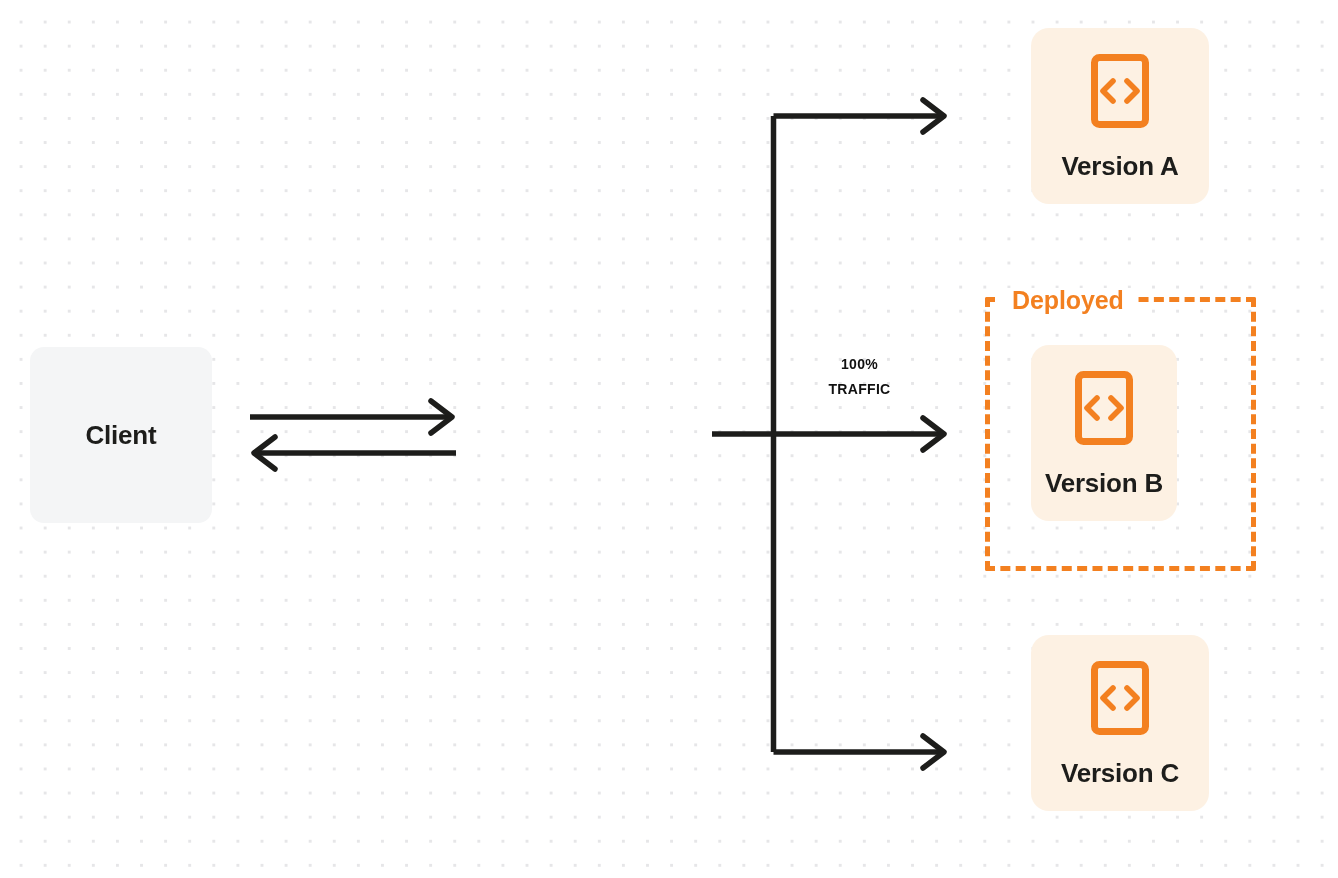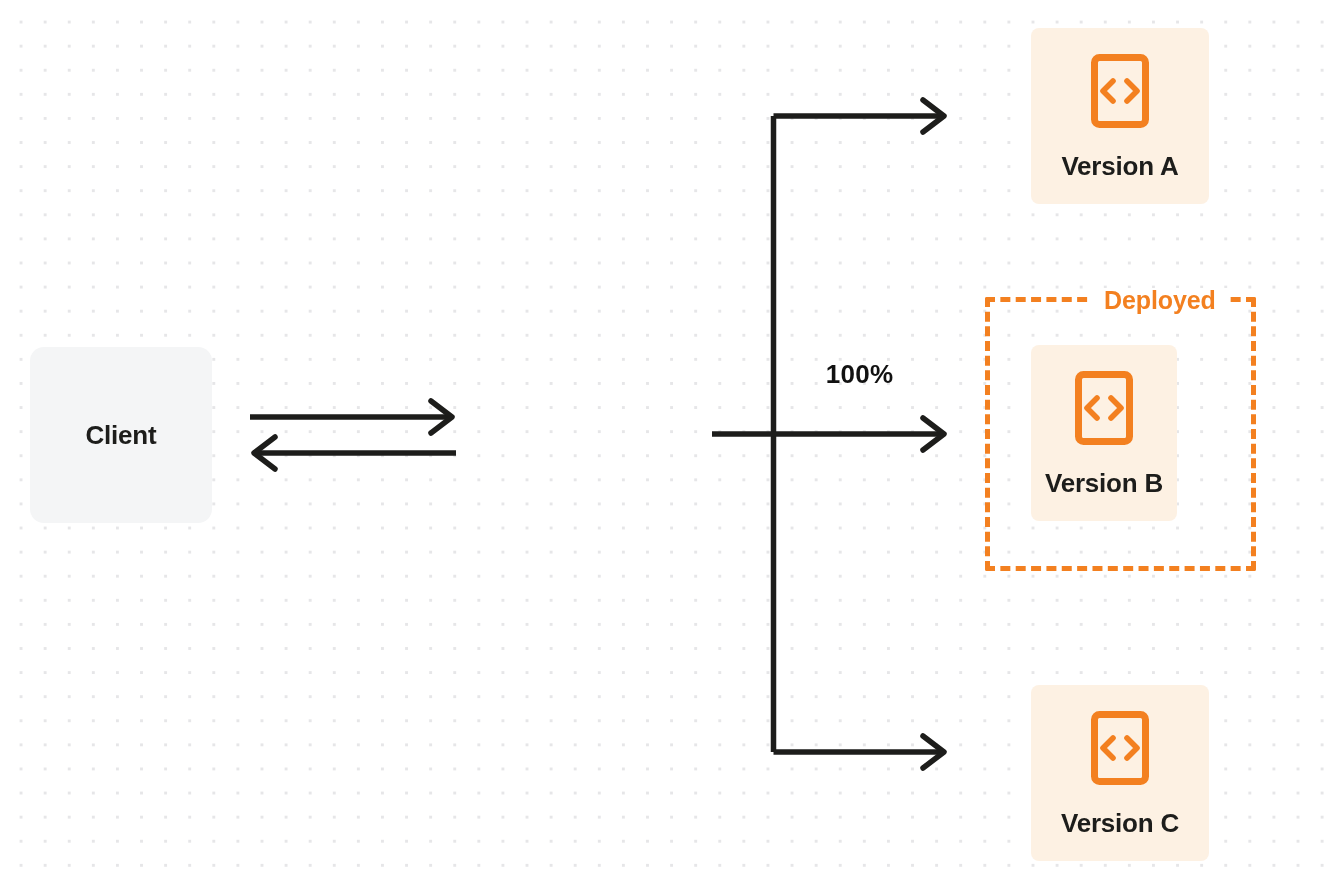--- a/index.html
+++ b/index.html
@@ -37,21 +37,21 @@
     align-items: center;
     justify-content: center;
   }
   .node-client {
     background: #f4f5f6;
     border-radius: 14px;
   }
   .node-worker,
   .node-version {
     background: #fdf1e3;
-    border-radius: 8px;
+    border-radius: 18px;
     text-align: center;
   }
   .node-label {
     font-weight: bold;
     color: #1d1d1b;
     letter-spacing: -0.2px;
     line-height: 1;
     white-space: nowrap;
   }
   .node-client .node-label { font-size: 26px; }
@@ -77,21 +77,21 @@
     padding: 0 12px;
     white-space: nowrap;
     letter-spacing: -0.1px;
   }
 
   
   .traffic-label {
     position: absolute;
     text-align: center;
     color: #111111;
-    font-size: 26px;
+    font-size: 14px;
     font-weight: bold;
     line-height: 1.75;
     letter-spacing: 0.3px;
     white-space: nowrap;
   }
 </style>
 </head>
 <body>
 
 <div id="canvas">
@@ -123,20 +123,21 @@
 
       <g>
         <line x1="773.5" y1="752" x2="944" y2="752"></line>
         <polyline points="923,736 944,752 923,768" stroke-linecap="round" stroke-linejoin="round"></polyline>
       </g>
     </g>
   </svg>
 
   <div class="traffic-label" style="left:782px; top:352px; width:155px;">
     <div>100%</div>
+    <div>TRAFFIC</div>
   </div>
 
   <div class="node node-client" style="left:30px; top:347px; width:182px; height:176px;">
     <span class="node-label">Client</span>
   </div>
 
 
   <div class="node node-version" style="left:1031px; top:28px; width:178px; height:176px;">
     <span class="node-icon">
       <svg width="60" height="76" viewBox="0 0 60 76" aria-hidden="true">
@@ -144,36 +145,36 @@
         <g fill="none" stroke="#f38020" stroke-width="5.6" stroke-linecap="round" stroke-linejoin="round">
           <polyline points="23,28 13,38 23,48"></polyline>
           <polyline points="37,28 47,38 37,48"></polyline>
         </g>
       </svg>
     </span>
     <span class="node-label">Version A</span>
   </div>
 
   <div class="deployed-frame" style="left:985px; top:297px; width:271px; height:274px;"></div>
-  <div class="deployed-title" style="left:1092px; top:288px;">Deployed</div>
+  <div class="deployed-title" style="left:1000px; top:288px;">Deployed</div>
 
   <div class="node node-version" style="left:1031px; top:345px; width:146px; height:176px;">
     <span class="node-icon">
       <svg width="60" height="76" viewBox="0 0 60 76" aria-hidden="true">
         <rect x="4.5" y="4.5" width="51" height="67" rx="5" ry="5" fill="none" stroke="#f38020" stroke-width="7"></rect>
         <g fill="none" stroke="#f38020" stroke-width="5.6" stroke-linecap="round" stroke-linejoin="round">
           <polyline points="23,28 13,38 23,48"></polyline>
           <polyline points="37,28 47,38 37,48"></polyline>
         </g>
       </svg>
     </span>
     <span class="node-label">Version B</span>
   </div>
 
-  <div class="node node-version" style="left:1031px; top:685px; width:178px; height:176px;">
+  <div class="node node-version" style="left:1031px; top:635px; width:178px; height:176px;">
     <span class="node-icon">
       <svg width="60" height="76" viewBox="0 0 60 76" aria-hidden="true">
         <rect x="4.5" y="4.5" width="51" height="67" rx="5" ry="5" fill="none" stroke="#f38020" stroke-width="7"></rect>
         <g fill="none" stroke="#f38020" stroke-width="5.6" stroke-linecap="round" stroke-linejoin="round">
           <polyline points="23,28 13,38 23,48"></polyline>
           <polyline points="37,28 47,38 37,48"></polyline>
         </g>
       </svg>
     </span>
     <span class="node-label">Version C</span>

